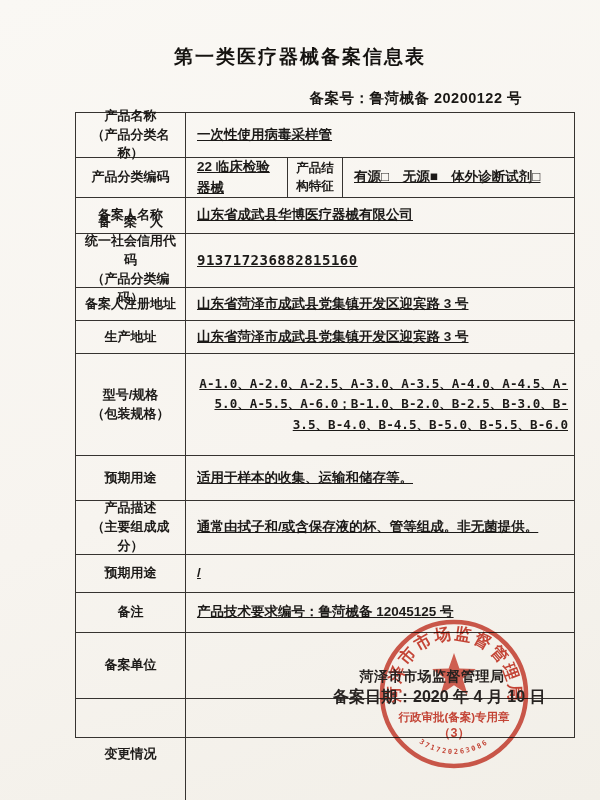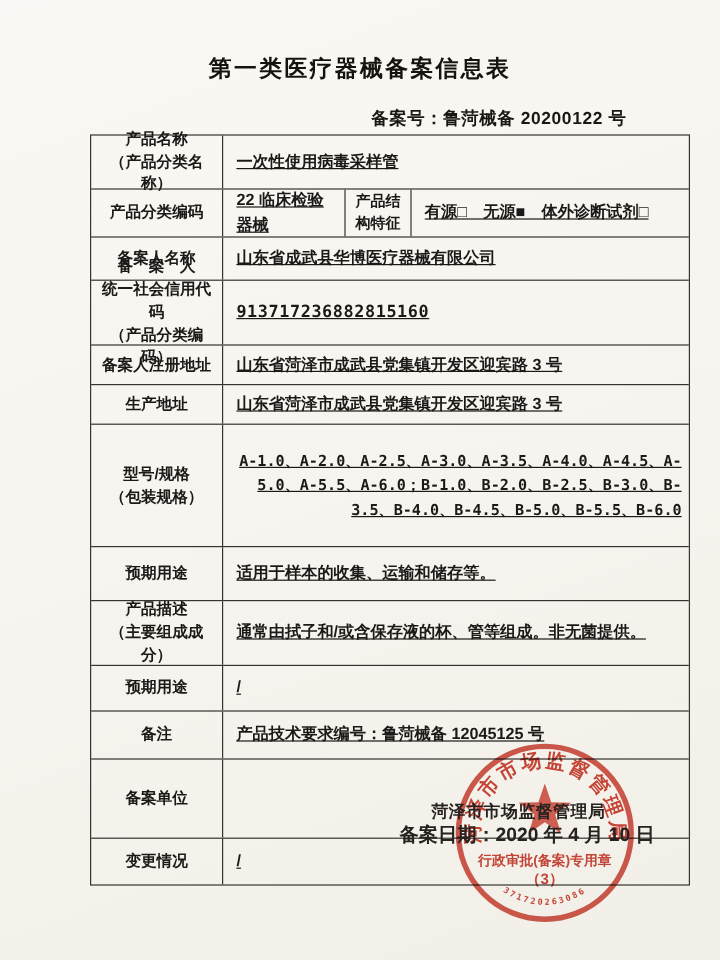--- a/index.html
+++ b/index.html
@@ -14,21 +14,21 @@
   }
   .record-no{
     position:absolute;top:89px;left:67px;width:455px;text-align:right;
     font-size:14.5px;font-weight:bold;letter-spacing:.5px;color:#1a1815;
   }
   .regtable{
     position:absolute;left:75px;top:112px;width:500px;
     border:1.6px solid #363330;box-sizing:border-box;background:transparent;
   }
   .trow{display:flex;border-bottom:1.5px solid #363330;box-sizing:border-box;}
-  .trow:last-child{border-bottom:none;}
+  .trow:last-child{border-bottom:none;flex-direction:column;}
   .cl{
     flex:0 0 110px;width:110px;border-right:1.5px solid #363330;
     display:flex;align-items:center;justify-content:center;text-align:center;
     font-weight:bold;font-size:13px;line-height:1.45;white-space:pre-line;
     padding:2px 3px;box-sizing:border-box;color:#1c1a18;
   }
   .cv{
     flex:1;display:flex;align-items:center;font-weight:bold;font-size:13.5px;
     padding:3px 11px;box-sizing:border-box;white-space:pre-line;line-height:1.5;
     color:#1c1a18;

